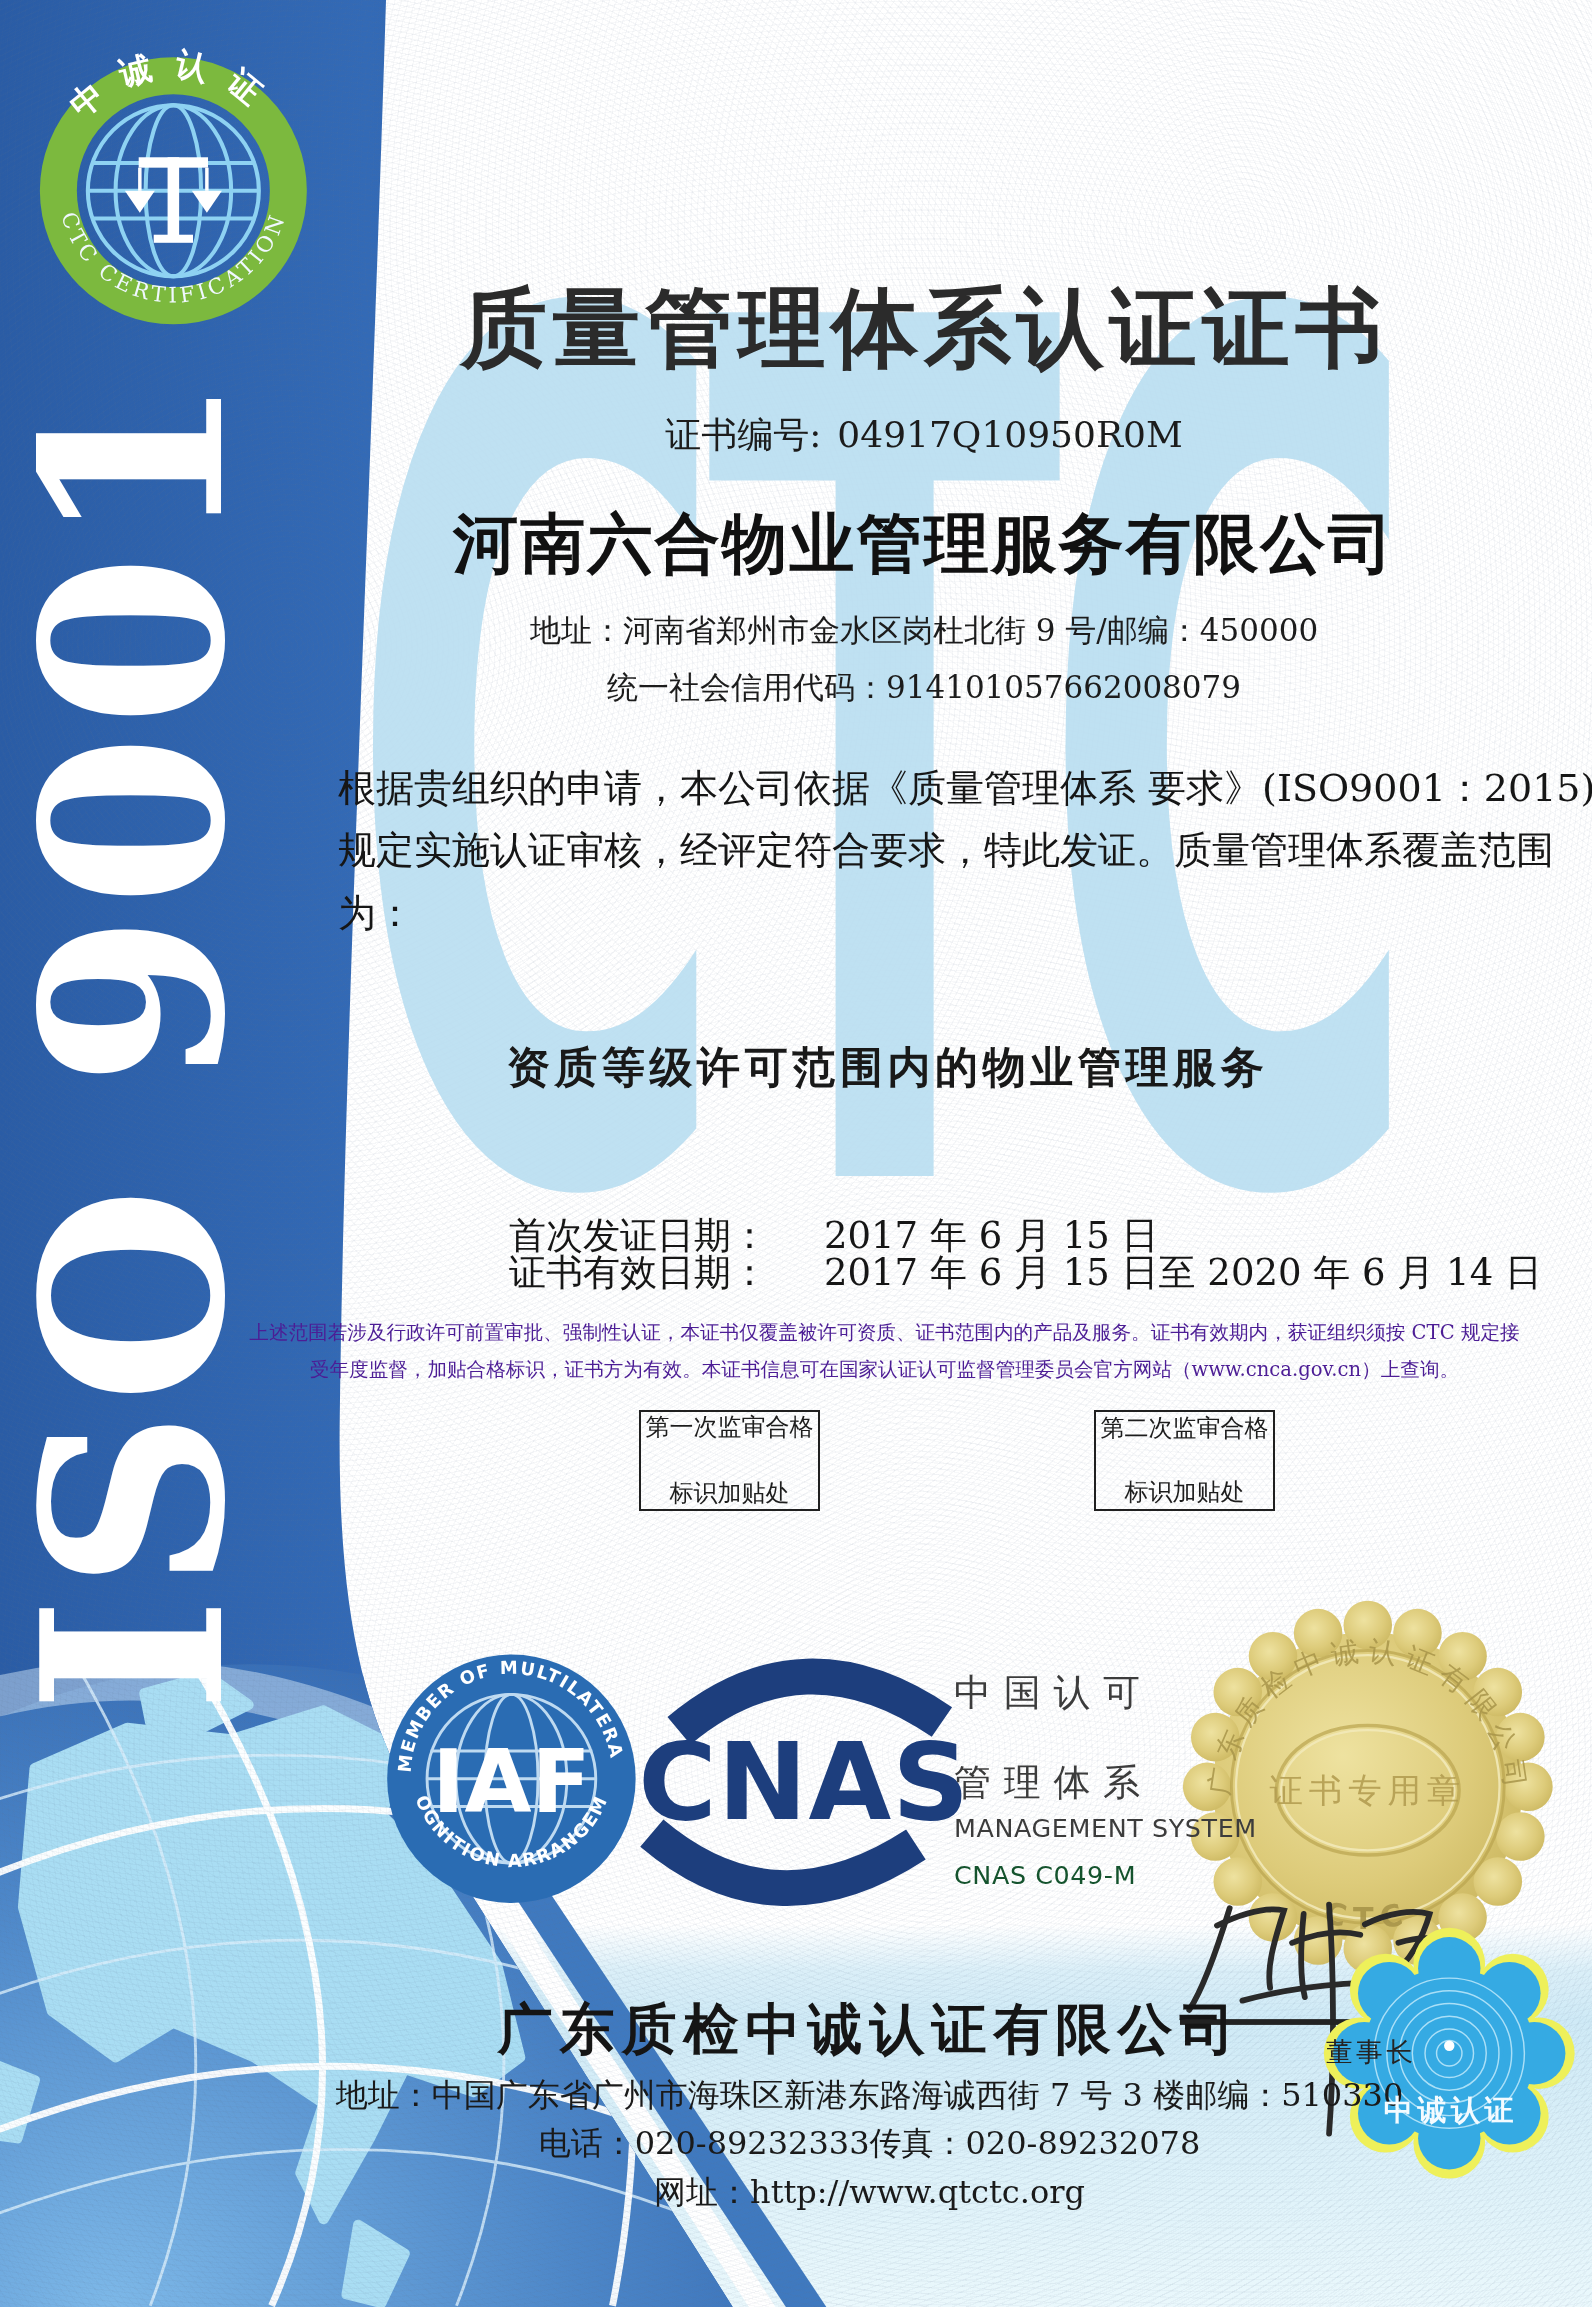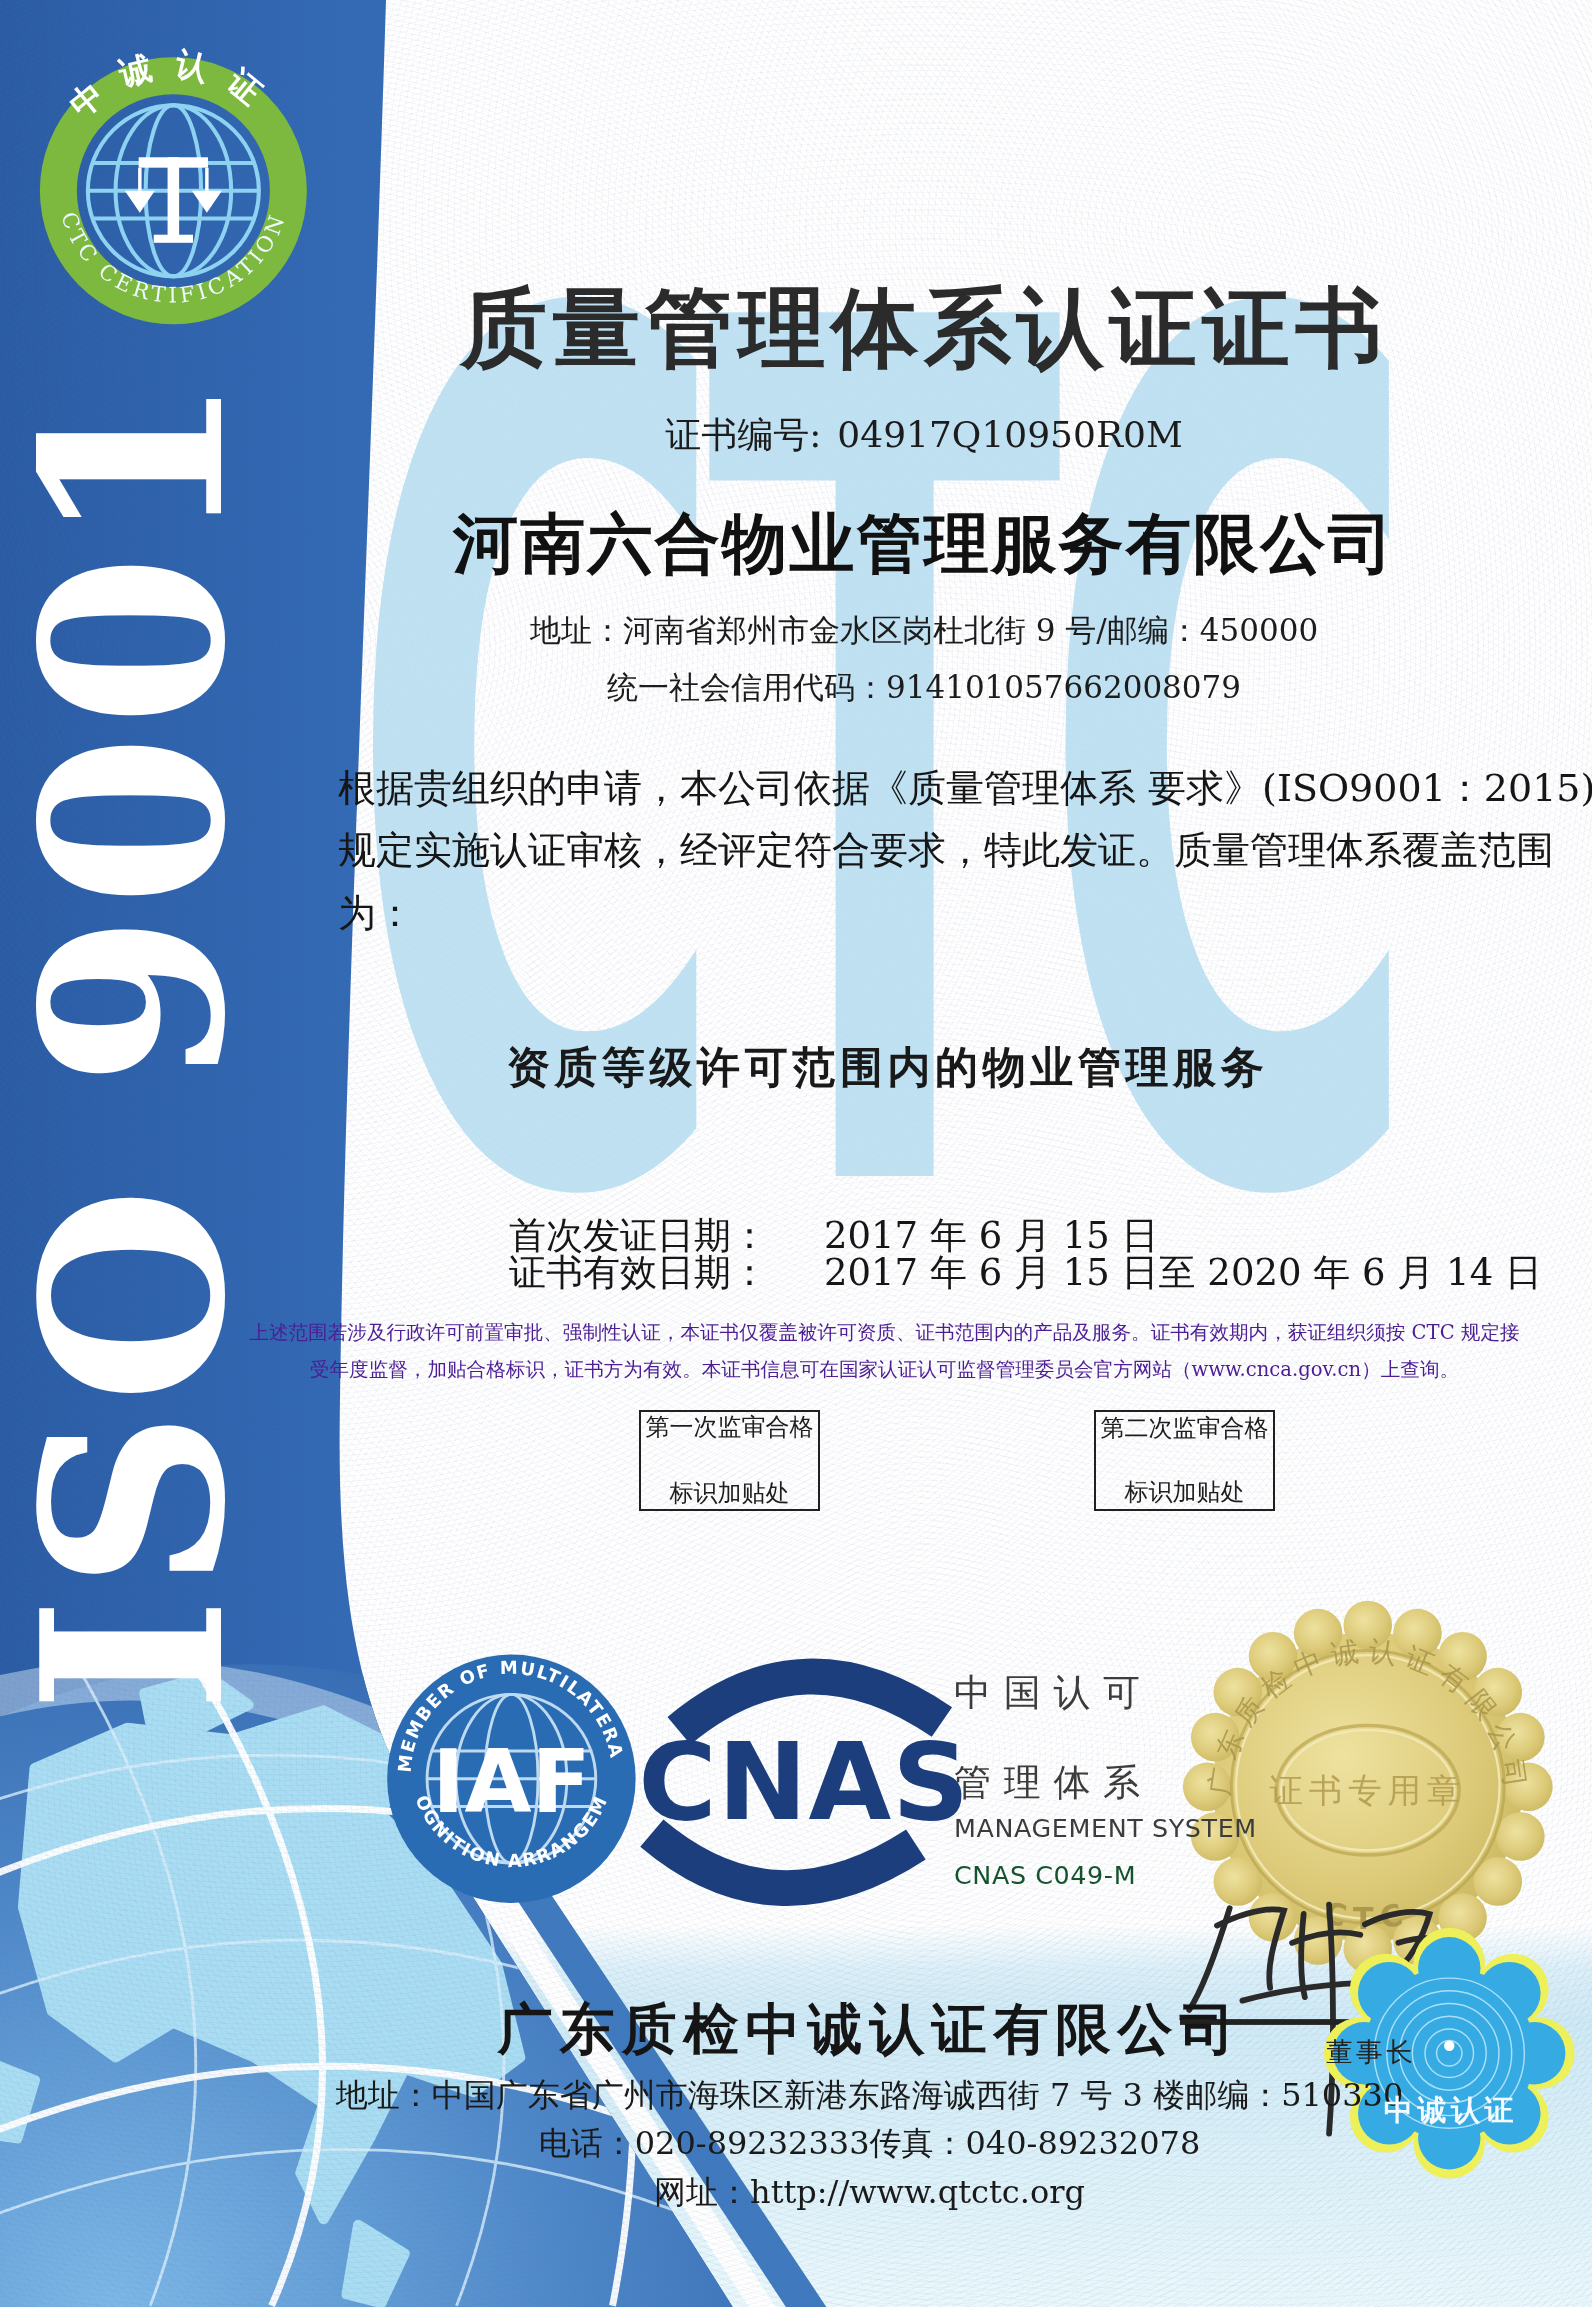--- a/index.html
+++ b/index.html
@@ -333,20 +333,20 @@
   <div id="sig-title" class="txt">董事长</div>
 
   <div id="issuer" class="txt center">广东质检中诚认证有限公司</div>
 
   <div id="footaddr" class="txt footrow serif">
     <span>地址：中国广东省广州市海珠区新港东路海诚西街 7 号 3 楼</span>
     <span>邮编：510330</span>
   </div>
   <div id="foottel" class="txt footrow serif">
     <span>电话：020-89232333</span>
-    <span>传真：040-89232078</span>
+    <span>传真：020-89232078</span>
   </div>
   <div id="footweb" class="txt center serif">网址：http://www.qtctc.org</div>
 
   <div id="stamp-label" class="abs">中诚认证</div>
 
 </div>
 
 
 </body></html>

